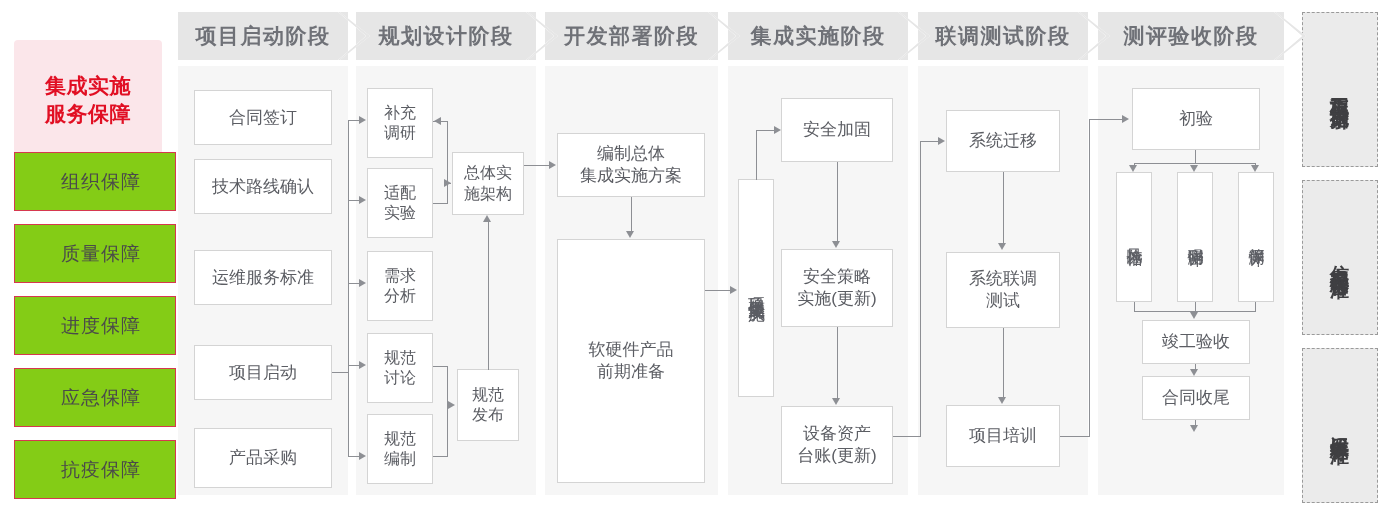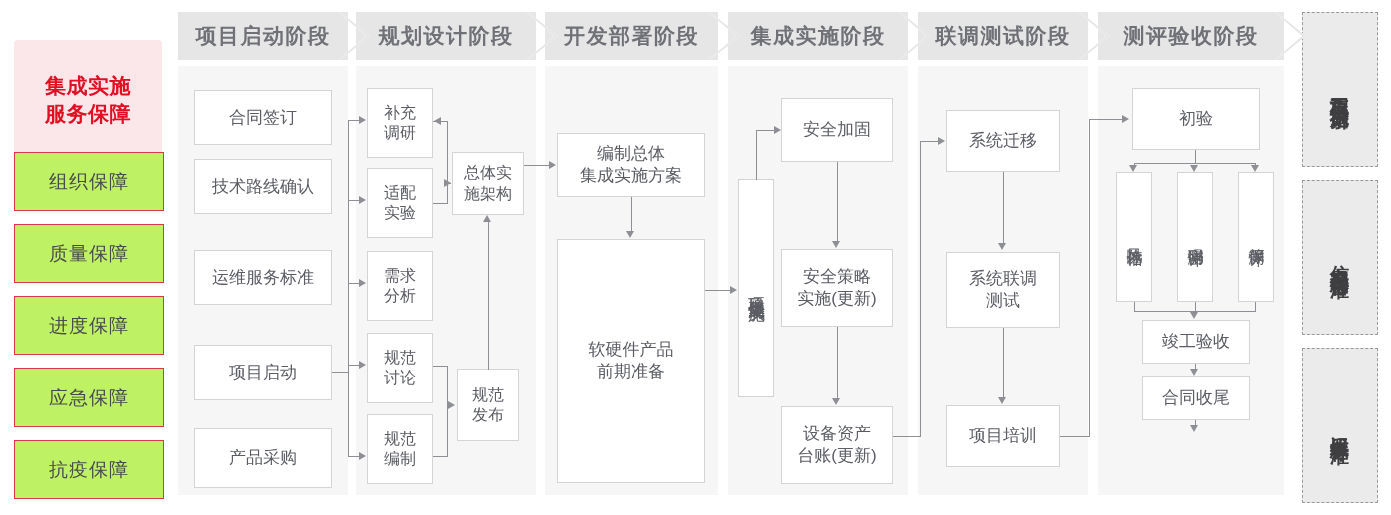--- a/index.html
+++ b/index.html
@@ -15,23 +15,23 @@
   
   .side-title{
     position:absolute;left:14px;top:12px;width:148px;height:120px;
     background:#fbe6ea;border-radius:4px;
     display:flex;align-items:center;justify-content:center;
     color:#e10f23;font-weight:bold;font-size:21px;line-height:1.35;
     text-align:center;letter-spacing:.5px;margin-top:28px;
   }
   .side-box{
     position:absolute;left:14px;width:148px;height:57px;
-    background:#bef264;border:1.5px solid #d6384f;
+    background:#84cc16;border:1.5px solid #d6384f;
     display:flex;align-items:center;justify-content:center;
-    color:#4a4a4a;font-size:19px;letter-spacing:1px;
+    color:#4a4a4a;font-size:19px;letter-spacing:1px;padding-left:12px;
   }
 
   
   .phase-col{position:absolute;top:66px;background:#f6f6f6;}
   .phase-head{
     position:absolute;top:12px;height:48px;background:#e6e6e6;
     display:flex;align-items:center;justify-content:center;
     color:#6f7177;font-weight:bold;font-size:21px;letter-spacing:1.5px;
     z-index:3;
   }

